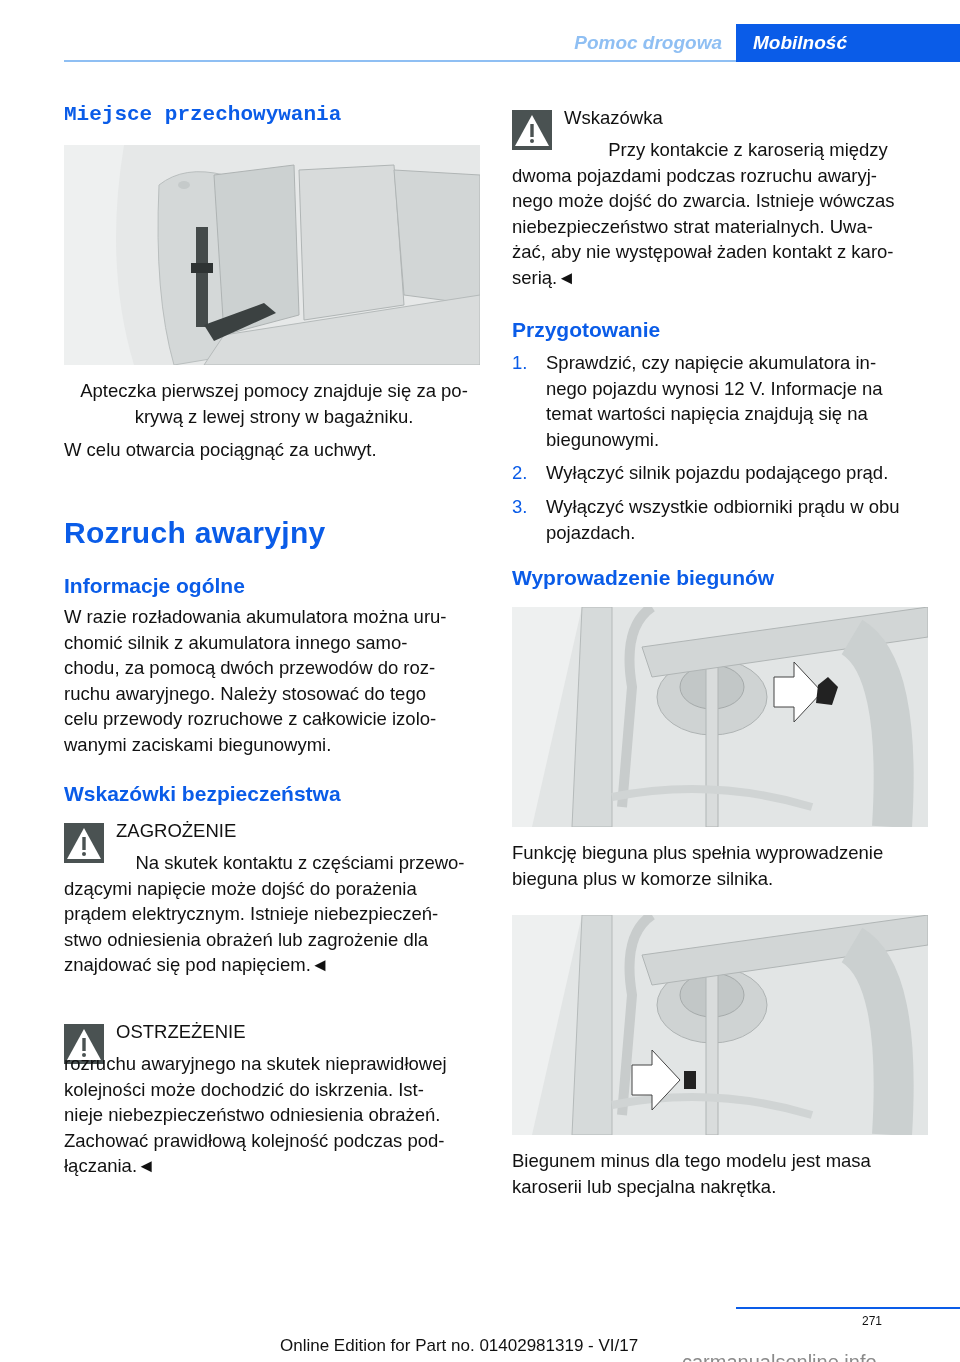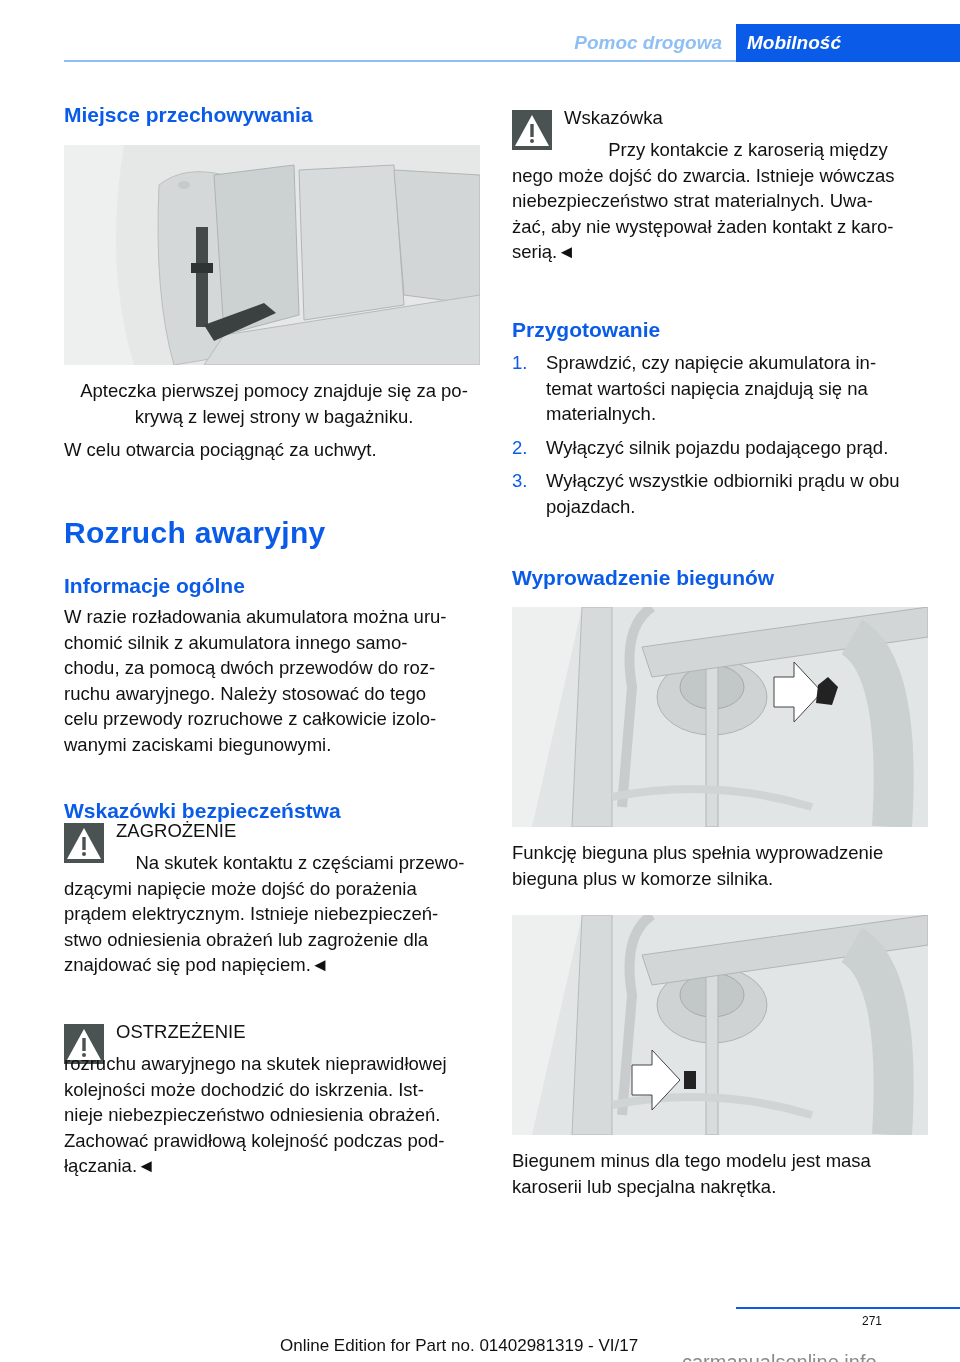--- a/index.html
+++ b/index.html
@@ -2,21 +2,21 @@
 <html><head>
 <meta charset="utf-8">
 <style>
   * { box-sizing: border-box; margin: 0; padding: 0; }
   html, body { width: 960px; height: 1362px; background: #ffffff; overflow: hidden; }
   body { position: relative; font-family: "Liberation Sans", "DejaVu Sans", sans-serif; color: #111; }
 
   .header { position: absolute; top: 0; left: 0; width: 960px; height: 80px; font-style: italic; }
   .header .rule { position: absolute; left: 64px; top: 60px; width: 672px; height: 2px; background: #8fbff3; }
   .header .tab-inactive { position: absolute; left: 548px; top: 24px; height: 38px; width: 188px; text-align: right; padding-right: 14px; line-height: 38px; font-size: 19px; font-weight: bold; color: #8fbff3; }
-  .header .tab-active { position: absolute; left: 736px; top: 24px; width: 224px; height: 38px; background: #0a5ce8; color: #fff; font-size: 19px; font-weight: bold; line-height: 38px; padding-left: 11px; }
+  .header .tab-active { position: absolute; left: 736px; top: 24px; width: 224px; height: 38px; background: #0a5ce8; color: #fff; font-size: 19px; font-weight: bold; line-height: 38px; padding-left: 17px; }
 
   .col { position: absolute; top: 0; }
   .left { left: 64px; width: 416px; }
   .right { left: 512px; width: 416px; }
 
   .h2 { position: absolute; color: #0a5ce8; font-weight: bold; font-size: 21px; white-space: nowrap; }
   .h1 { position: absolute; color: #0a5ce8; font-weight: bold; font-size: 30px; white-space: nowrap; letter-spacing: 0.3px; }
   .p { position: absolute; font-size: 18.5px; line-height: 25.6px; color: #111; width: 420px; }
   .line { display: block; white-space: nowrap; }
 
@@ -41,21 +41,21 @@
 </head>
 <body>
 
 <div class="header">
   <div class="rule"></div>
   <div class="tab-inactive">Pomoc drogowa</div>
   <div class="tab-active">Mobilność</div>
 </div>
 
 <div class="col left">
-  <div class="h2" style="top:103px;">Miejsce przechowywania</div>
+  <div class="h2" style="top:103px;font-family:Liberation Mono, monospace;">Miejsce przechowywania</div>
 
   <div class="figure" style="top:145px; left:0; width:416px; height:220px;">
     <svg width="416" height="220" viewBox="0 0 416 220">
       <rect width="416" height="220" fill="#e6e8e8"></rect>
       <path d="M60 0 Q40 120 70 220 L0 220 L0 0Z" fill="#eef0f0"></path>
       <path d="M95 40 Q120 20 160 30 L170 210 L110 220 Q90 150 95 40Z" fill="#d4d8d8" stroke="#b9bebe"></path>
       <path d="M150 30 L230 20 L235 170 L160 190Z" fill="#ccd1d1" stroke="#aeb3b3"></path>
       <path d="M235 25 L330 20 L340 160 L240 175Z" fill="#d8dbdb" stroke="#b0b5b5"></path>
       <path d="M330 25 L416 30 L416 160 L340 150Z" fill="#d2d6d6" stroke="#b0b5b5"></path>
       <path d="M160 190 L416 150 L416 220 L140 220Z" fill="#d9dcdc" stroke="#b5baba"></path>
@@ -77,21 +77,21 @@
   <div class="h2" style="top:574px;">Informacje ogólne</div>
   <div class="p" style="top:604px;">
     <span class="line">W razie rozładowania akumulatora można uru-</span>
     <span class="line">chomić silnik z akumulatora innego samo-</span>
     <span class="line">chodu, za pomocą dwóch przewodów do roz-</span>
     <span class="line">ruchu awaryjnego. Należy stosować do tego</span>
     <span class="line">celu przewody rozruchowe z całkowicie izolo-</span>
     <span class="line">wanymi zaciskami biegunowymi.</span>
   </div>
 
-  <div class="h2" style="top:782px;margin-top:17px;">Wskazówki bezpieczeństwa</div>
+  <div class="h2" style="top:782px;">Wskazówki bezpieczeństwa</div>
 
   <div class="warn" style="top:818px;">
     <div class="icon">
       <svg width="40" height="40" viewBox="0 0 40 40">
           <path d="M20 5 L37 36 L3 36Z" fill="#fff"></path>
           <rect x="18.3" y="14" width="3.4" height="13" fill="#4a5252"></rect>
           <circle cx="20" cy="31" r="2" fill="#4a5252"></circle>
         </svg>
     </div>
     <div class="title">ZAGROŻENIE</div>
@@ -128,34 +128,36 @@
     <div class="icon">
       <svg width="40" height="40" viewBox="0 0 40 40">
           <path d="M20 5 L37 36 L3 36Z" fill="#fff"></path>
           <rect x="18.3" y="14" width="3.4" height="13" fill="#4a5252"></rect>
           <circle cx="20" cy="31" r="2" fill="#4a5252"></circle>
         </svg>
     </div>
     <div class="title">Wskazówka</div>
     <div class="body">
       <span class="line first">Przy kontakcie z karoserią między</span>
+      <span class="line">dwoma pojazdami podczas rozruchu awaryj-</span>
       <span class="line">nego może dojść do zwarcia. Istnieje wówczas</span>
       <span class="line">niebezpieczeństwo strat materialnych. Uwa-</span>
       <span class="line">żać, aby nie występował żaden kontakt z karo-</span>
       <span class="line">serią.◄</span>
     </div>
   </div>
 
   <div class="h2" style="top:318px;">Przygotowanie</div>
   <div class="ol" style="top:350px;">
     <div class="item">
       <span class="num">1.</span>
       <span class="line">Sprawdzić, czy napięcie akumulatora in-</span>
+      <span class="line">nego pojazdu wynosi 12 V. Informacje na</span>
       <span class="line">temat wartości napięcia znajdują się na</span>
-      <span class="line">materialnych.</span>
+      <span class="line">biegunowymi.</span>
     </div>
     <div class="item">
       <span class="num">2.</span>
       <span class="line">Wyłączyć silnik pojazdu podającego prąd.</span>
     </div>
     <div class="item">
       <span class="num">3.</span>
       <span class="line">Wyłączyć wszystkie odbiorniki prądu w obu</span>
       <span class="line">pojazdach.</span>
     </div>

